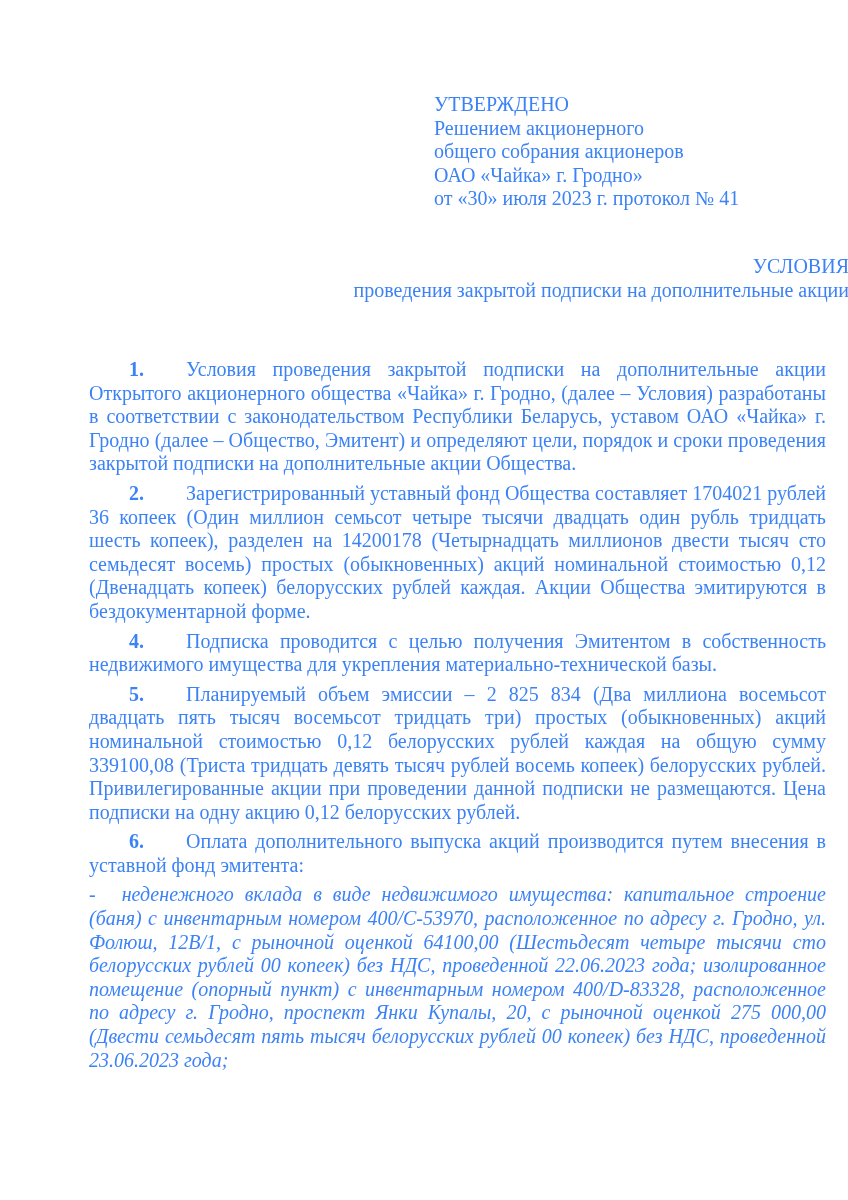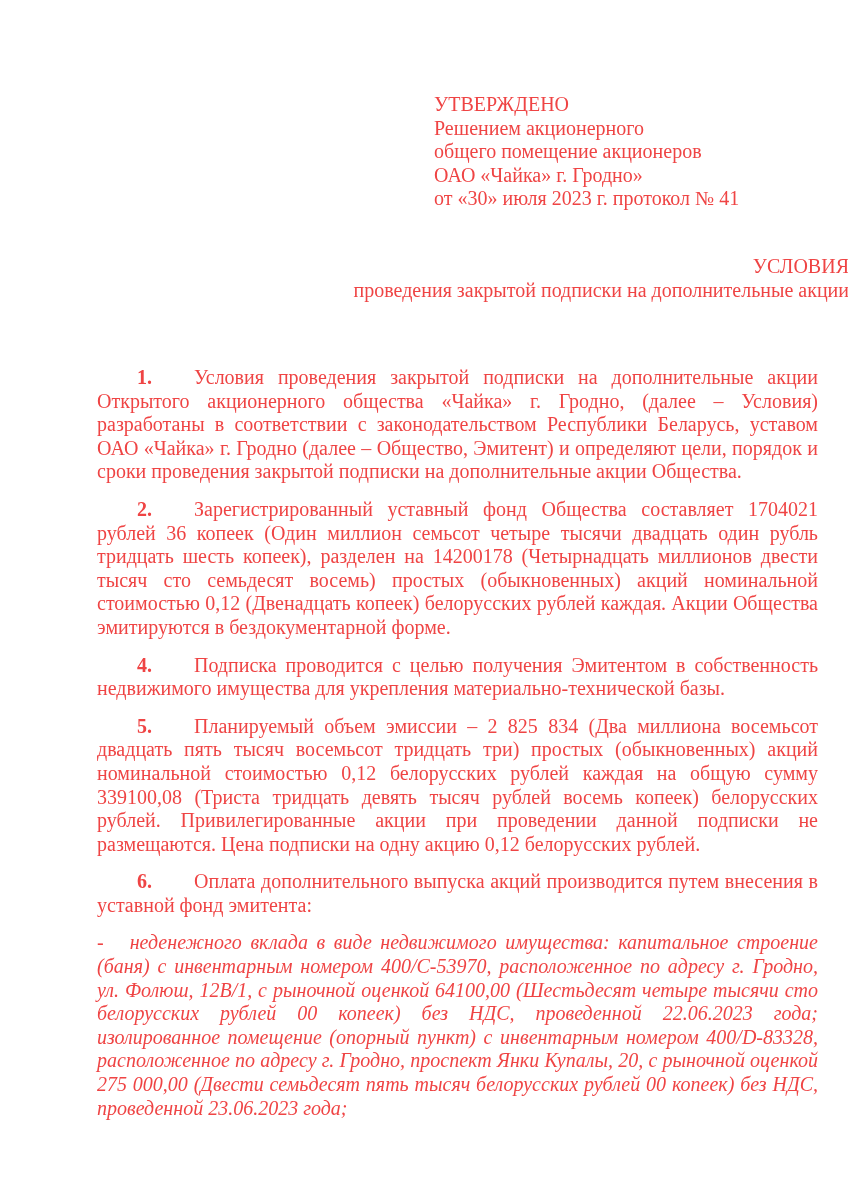--- a/index.html
+++ b/index.html
@@ -5,21 +5,21 @@
   html, body {
     margin: 0;
     padding: 0;
     background: #ffffff;
   }
   .page {
     position: relative;
     width: 848px;
     height: 1200px;
     background: #ffffff;
-    color: #ef4444;
+    color: #3b82f6;
     font-family: "Liberation Serif", "DejaVu Serif", serif;
     font-size: 20px;
     line-height: 23.6px;
     overflow: hidden;
   }
   .approval-block {
     position: absolute;
     left: 434px;
     top: 93px;
     text-align: left;
@@ -34,21 +34,21 @@
     text-align: right;
   }
   .content {
     position: absolute;
     left: 83px;
     top: 352px;
     width: 749px;
     text-align: justify;
   }
   .para {
-    margin: 14px;
+    margin: 6px;
     text-indent: 40px;
   }
   .para.flush {
     text-indent: 0;
     font-style: italic;
   }
   .pnum {
     font-weight: 700;
   }
   .tab {
@@ -61,21 +61,21 @@
   }
 </style>
 </head>
 <body>
 
 <div class="page">
 
   <div class="approval-block">
     <div>УТВЕРЖДЕНО</div>
     <div>Решением акционерного</div>
-    <div>общего помещение акционеров</div>
+    <div>общего собрания акционеров</div>
     <div>ОАО «Чайка» г. Гродно»</div>
     <div>от «30» июля 2023 г. протокол № 41</div>
   </div>
 
   <div class="title-block">
     <div>УСЛОВИЯ</div>
     <div>проведения закрытой подписки на дополнительные акции</div>
   </div>
 
   <div class="content">

